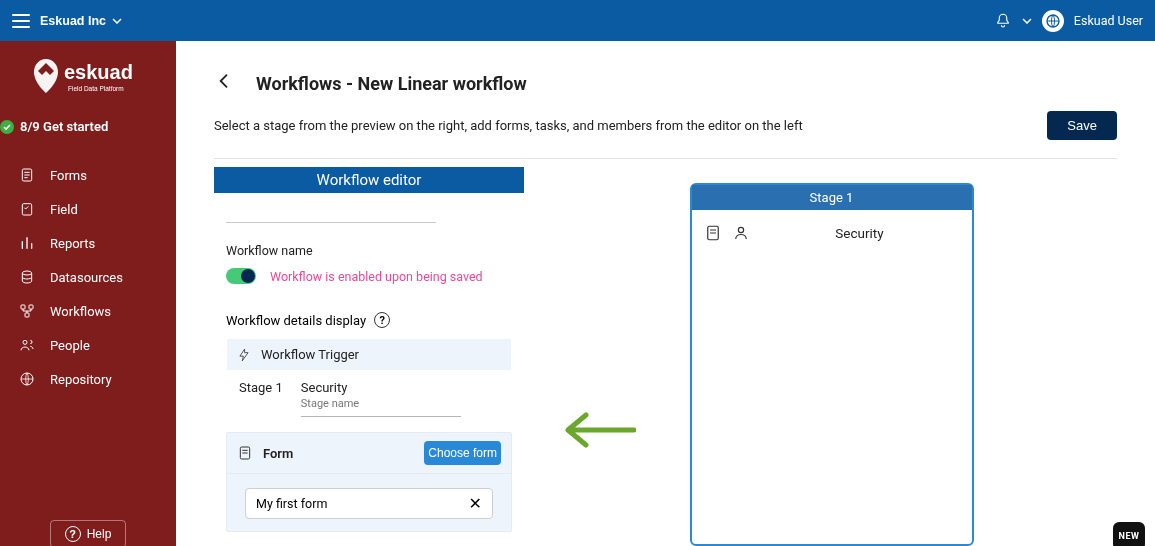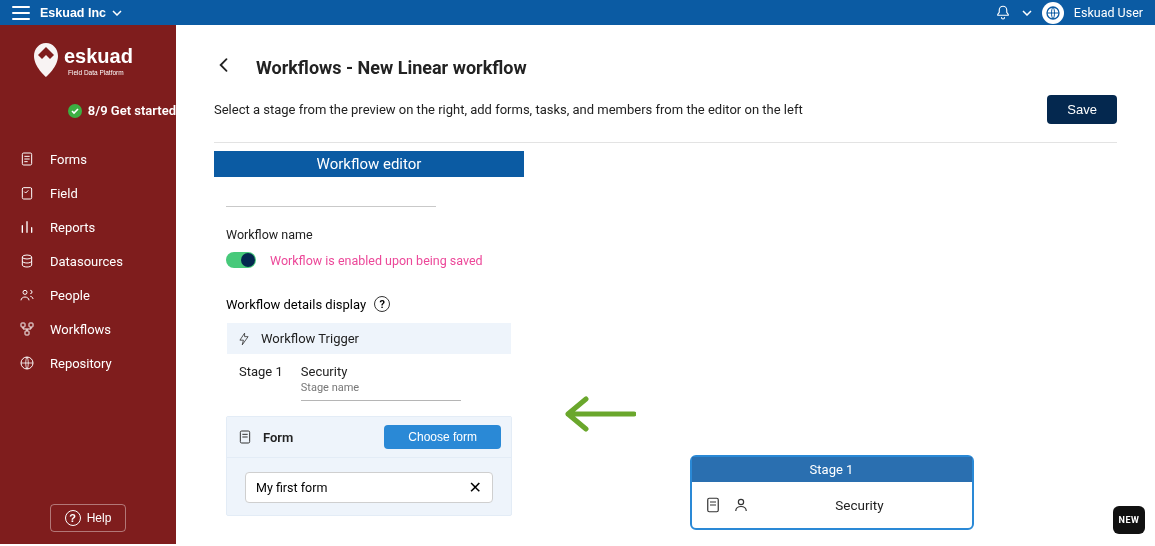--- a/index.html
+++ b/index.html
@@ -1,71 +1,71 @@
 <!DOCTYPE html>
 <html><head>
 <meta charset="utf-8">
 <style>
   * { box-sizing: border-box; margin: 0; padding: 0; }
   body { font-family: -apple-system, BlinkMacSystemFont, 'Segoe UI', Roboto, Arial, sans-serif; background: #fff; width: 1155px; height: 546px; overflow: hidden; }
   
   
-  .topbar { background: #0b5ba3; height: 25px; display: flex; align-items: center; padding: 0 12px; color: #fff; font-size: 12px; justify-content: space-between;}
+  .topbar { background: #0b5ba3; height: 41px; display: flex; align-items: center; padding: 0 12px; color: #fff; font-size: 12px; justify-content: space-between;}
   .topbar-left { display: flex; align-items: center; gap: 10px; }
   .topbar-right { display: flex; align-items: center; gap: 10px; }
   .icon-btn { background: none; border: none; color: #fff; cursor: pointer; display: inline-flex; align-items: center;}
   .hamburger { width: 18px; height: 14px; display: flex; flex-direction: column; justify-content: space-between;}
   .hamburger span { display:block; height:2px; background:#fff; border-radius:1px;}
   .globe { width:22px; height:22px; border-radius:50%; background:#fff; color:#0b5ba3; display:flex; align-items:center; justify-content:center;}
   
   
   .app { display:flex; height: 519px;}
   
   
   .sidebar { width: 176px; background: #7f1d1d; color:#fff; display:flex; flex-direction:column; align-items:stretch; padding-top:10px;}
   .logo { display:flex; justify-content:center; padding: 4px 0 10px;}
-  .get-started { display:flex; align-items:center; justify-content:flex-end; gap:6px; font-size:13px; font-weight:600; padding: 10px 0 18px; margin-left: 44px;}
+  .get-started { display:flex; align-items:center; justify-content:flex-start; gap:6px; font-size:13px; font-weight:600; padding: 10px 0 18px;}
   .gs-check { width:14px; height:14px; border-radius:50%; background:#3cb043; display:flex; align-items:center; justify-content:center;}
   .nav { list-style:none; padding: 6px 0;}
   .nav li { display:flex; align-items:center; gap:14px; padding: 8px 18px; font-size:13px; cursor:pointer;}
   .nav .ic { width:18px; height:18px; display:flex; align-items:center; justify-content:center; color:#fff;}
   .help-btn { margin-top:auto; margin-bottom:12px; align-self:center; border:1px solid rgba(255,255,255,.4); background:none; color:#fff; padding:5px 14px; border-radius:4px; font-size:12px; display:flex; align-items:center; gap:6px; cursor:pointer;}
   
   
   .main { flex:1; background:#fff; padding: 14px 10px; overflow:hidden; position:relative;}
   .card { background:#fff; border-radius:6px; padding: 16px 28px; height:100%; overflow:hidden;}
   .page-head { display:flex; align-items:center; gap:18px;}
   .back { width:24px; height:24px; cursor:pointer;}
   .page-title { font-size:18px; font-weight:700; color:#222;}
   .subrow { display:flex; justify-content:space-between; align-items:center; margin-top:16px;}
   .sub { font-size:13px; color:#222;}
   .save-btn { background:#04284f; color:#fff; border:none; padding:7px 20px; border-radius:4px; font-size:13px; cursor:pointer;}
   .divider { border:none; border-top:1px solid #e3e3e3; margin:18px 0 0;}
   
-  .workspace { display:flex; gap: 22px; margin-top: 8px; align-items: flex-end;}
+  .workspace { display:flex; gap: 22px; margin-top: 8px;}
   
   
   .editor { width: 310px; }
   .ed-header { background:#0b5ba3; color:#fff; text-align:center; padding:4px 0; font-size:15px;}
   .ed-body { padding: 10px 12px 14px; background:#fff;}
   .ed-underline { border-bottom:1px solid #c9c9c9; width:210px; height:12px; margin:8px 0 20px;}
   .lbl { font-size:12.5px; color:#222; }
   .toggle-row { display:flex; align-items:center; gap:14px; margin-top:10px;}
   .toggle { width:30px; height:16px; border-radius:10px; background:#47c97a; position:relative; cursor:pointer;}
   .toggle .knob { position:absolute; right:1px; top:1px; width:14px; height:14px; border-radius:50%; background:#04284f;}
   .toggle-txt { font-size:12.5px; color:#ec4899;}
   .dd { display:flex; align-items:center; gap:8px; margin-top:28px; font-size:13px;}
   .help-icon { width:16px; height:16px; border:1.5px solid #333; border-radius:50%; display:inline-flex; align-items:center; justify-content:center; font-size:11px; font-weight:700;}
   
   .section { background:#eef4fb; border:1px solid #e3ecf6; border-radius:2px; margin-top:4px;}
   .section.plain { background:#fff; border-color:#fff;}
   .sec-head { display:flex; align-items:center; justify-content:space-between; padding:8px 10px; background:#eef4fb; border-bottom:1px solid #e3ecf6;}
   .sec-head.noborder { border-bottom:none;}
   .sec-left { display:flex; align-items:center; gap:10px; font-size:13px; color:#222;}
-  .sec-btn { background:#2a89d6; color:#fff; border:none; padding:5px 24px; border-radius:4px; font-size:12px; cursor:pointer;}
+  .sec-btn { background:#2a89d6; color:#fff; border:none; padding:5px 4px; border-radius:4px; font-size:12px; cursor:pointer;}
   
   .stage-row { display:flex; gap:18px; padding:10px 12px; align-items:flex-start;}
   .stage-label { font-size:13px; color:#222;}
   .stage-name { border-bottom:1px solid #b5b5b5; padding-bottom:6px; width:160px;}
   .stage-name .val { font-size:13px; color:#222;}
   .stage-name .hint { font-size:11px; color:#777; margin-top:2px;}
   
   .chip { display:flex; align-items:center; justify-content:space-between; border:1px solid #cfcfcf; border-radius:4px; padding:5px 10px; margin:12px 2px 2px; background:#fff;}
   .chip span { font-size:12.5px;}
   .chip .x { font-size:16px; cursor:pointer;}
@@ -175,36 +175,36 @@
             <svg width="16" height="16" viewBox="0 0 24 24">
               <ellipse cx="12" cy="6" rx="7" ry="3" stroke="#fff" stroke-width="1.5" fill="none"></ellipse>
               <path d="M5 6v6c0 1.7 3.1 3 7 3s7-1.3 7-3V6M5 12v6c0 1.7 3.1 3 7 3s7-1.3 7-3v-6" stroke="#fff" stroke-width="1.5" fill="none"></path>
             </svg>
           </span>
         <span>Datasources</span>
       </li>
       <li>
         <span class="ic">
             <svg width="16" height="16" viewBox="0 0 24 24">
-              <circle cx="9" cy="8" r="3" stroke="#fff" stroke-width="1.5" fill="none"></circle>
-              <path d="M3 20c0-3 3-5 6-5s6 2 6 5M17 10a2.5 2.5 0 1 0 0-5M21 18c0-2-1.5-3.5-4-4" stroke="#fff" stroke-width="1.5" fill="none"></path>
-            </svg>
-          </span>
-        <span>People</span>
-      </li>
-      <li>
-        <span class="ic">
-            <svg width="16" height="16" viewBox="0 0 24 24">
               <rect x="3" y="3" width="6" height="6" rx="1" stroke="#fff" stroke-width="1.5" fill="none"></rect>
               <rect x="15" y="3" width="6" height="6" rx="1" stroke="#fff" stroke-width="1.5" fill="none"></rect>
               <rect x="9" y="15" width="6" height="6" rx="1" stroke="#fff" stroke-width="1.5" fill="none"></rect>
               <path d="M6 9v3h12V9M12 12v3" stroke="#fff" stroke-width="1.5" fill="none"></path>
             </svg>
           </span>
         <span>Workflows</span>
+      </li>
+      <li>
+        <span class="ic">
+            <svg width="16" height="16" viewBox="0 0 24 24">
+              <circle cx="9" cy="8" r="3" stroke="#fff" stroke-width="1.5" fill="none"></circle>
+              <path d="M3 20c0-3 3-5 6-5s6 2 6 5M17 10a2.5 2.5 0 1 0 0-5M21 18c0-2-1.5-3.5-4-4" stroke="#fff" stroke-width="1.5" fill="none"></path>
+            </svg>
+          </span>
+        <span>People</span>
       </li>
       <li>
         <span class="ic">
             <svg width="16" height="16" viewBox="0 0 24 24">
               <circle cx="12" cy="12" r="9" stroke="#fff" stroke-width="1.5" fill="none"></circle>
               <path d="M3 12h18M12 3c2.5 2.5 2.5 15.5 0 18M12 3c-2.5 2.5-2.5 15.5 0 18" stroke="#fff" stroke-width="1.2" fill="none"></path>
             </svg>
           </span>
         <span>Repository</span>
       </li>

